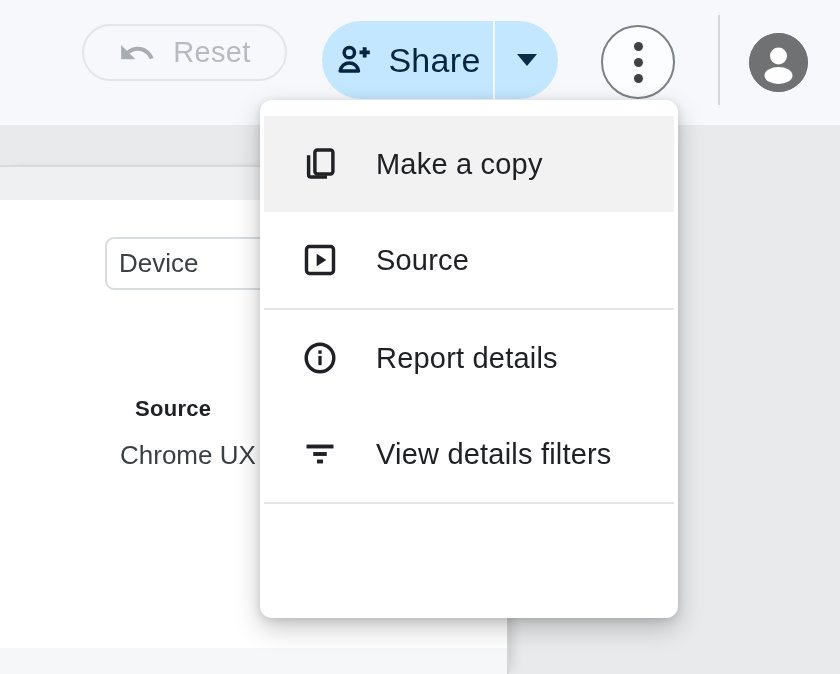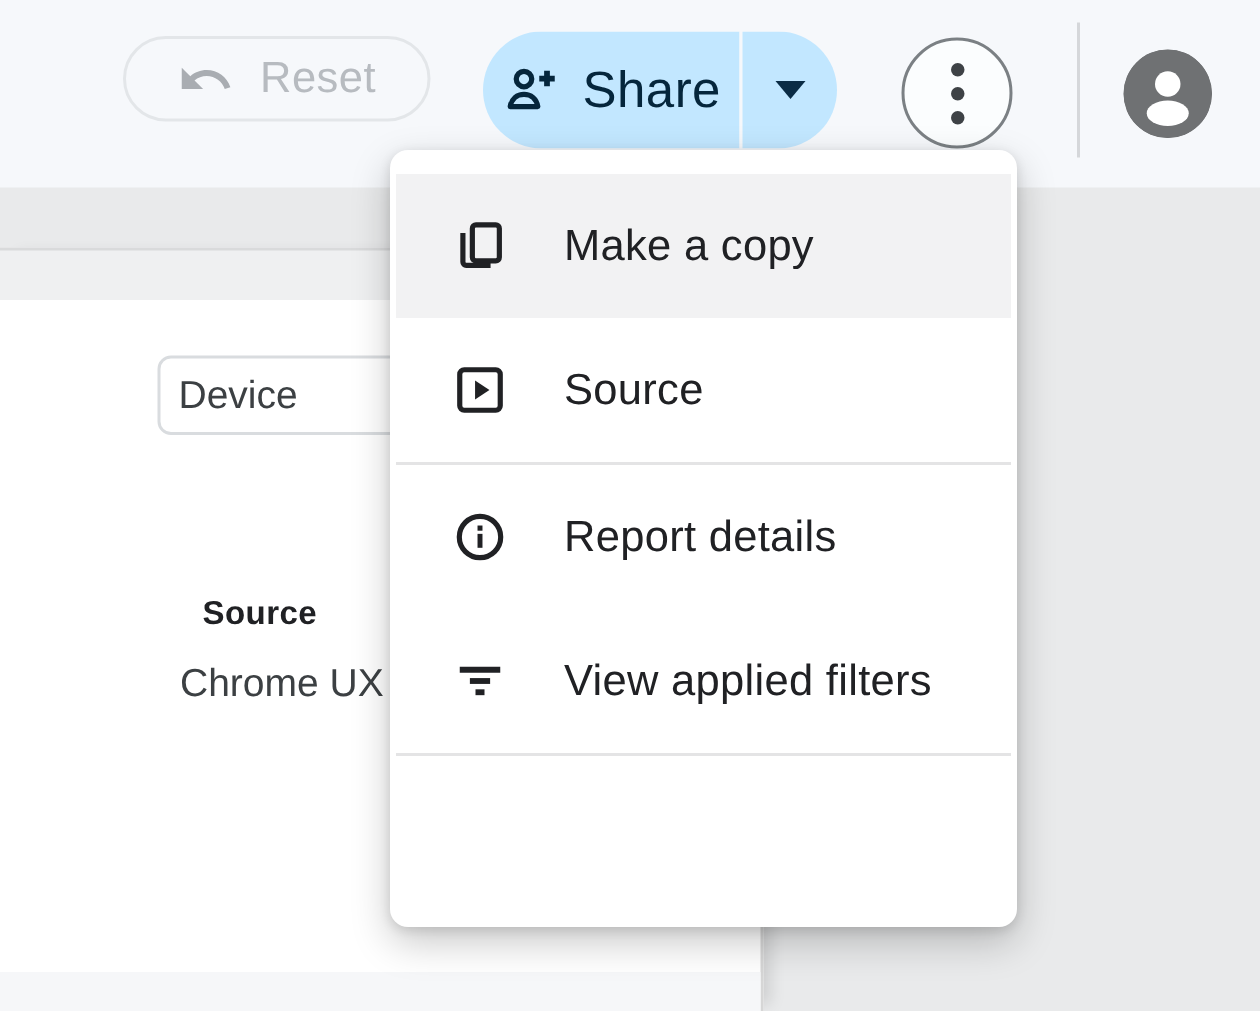--- a/index.html
+++ b/index.html
@@ -312,21 +312,21 @@
     </div>
 
     <div class="menu-item">
       <span class="mi-icon">
         <svg width="36" height="36" viewBox="0 0 24 24" stroke="#202124" stroke-width="2.6">
           <path d="M3 7h18"></path>
           <path d="M7.5 12h9"></path>
           <path d="M10 17h4"></path>
         </svg>
       </span>
-      <span class="mi-label">View applied filters</span>
+      <span class="mi-label">View details filters</span>
     </div>
 
     <div class="menu-divider"></div>
 
 
   </div>
 
 </div>
 
 </body></html>

